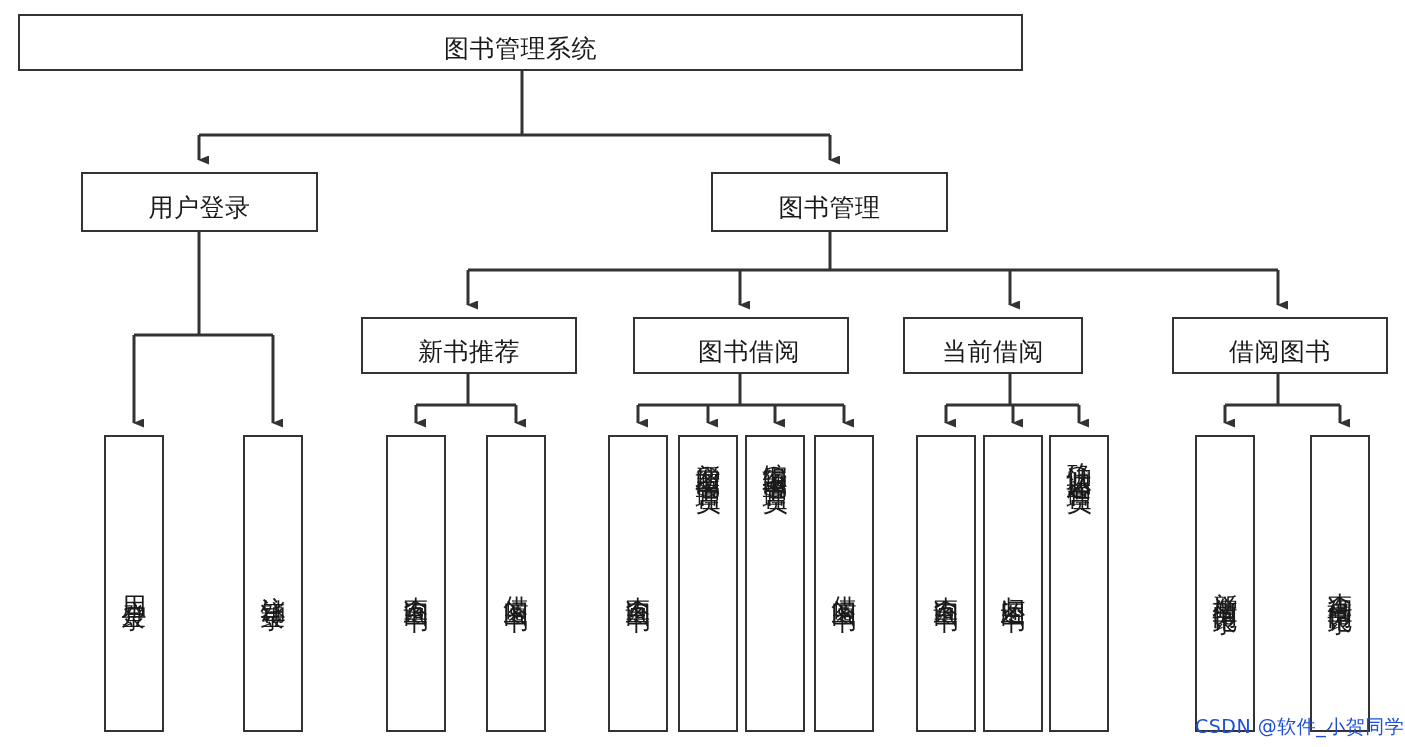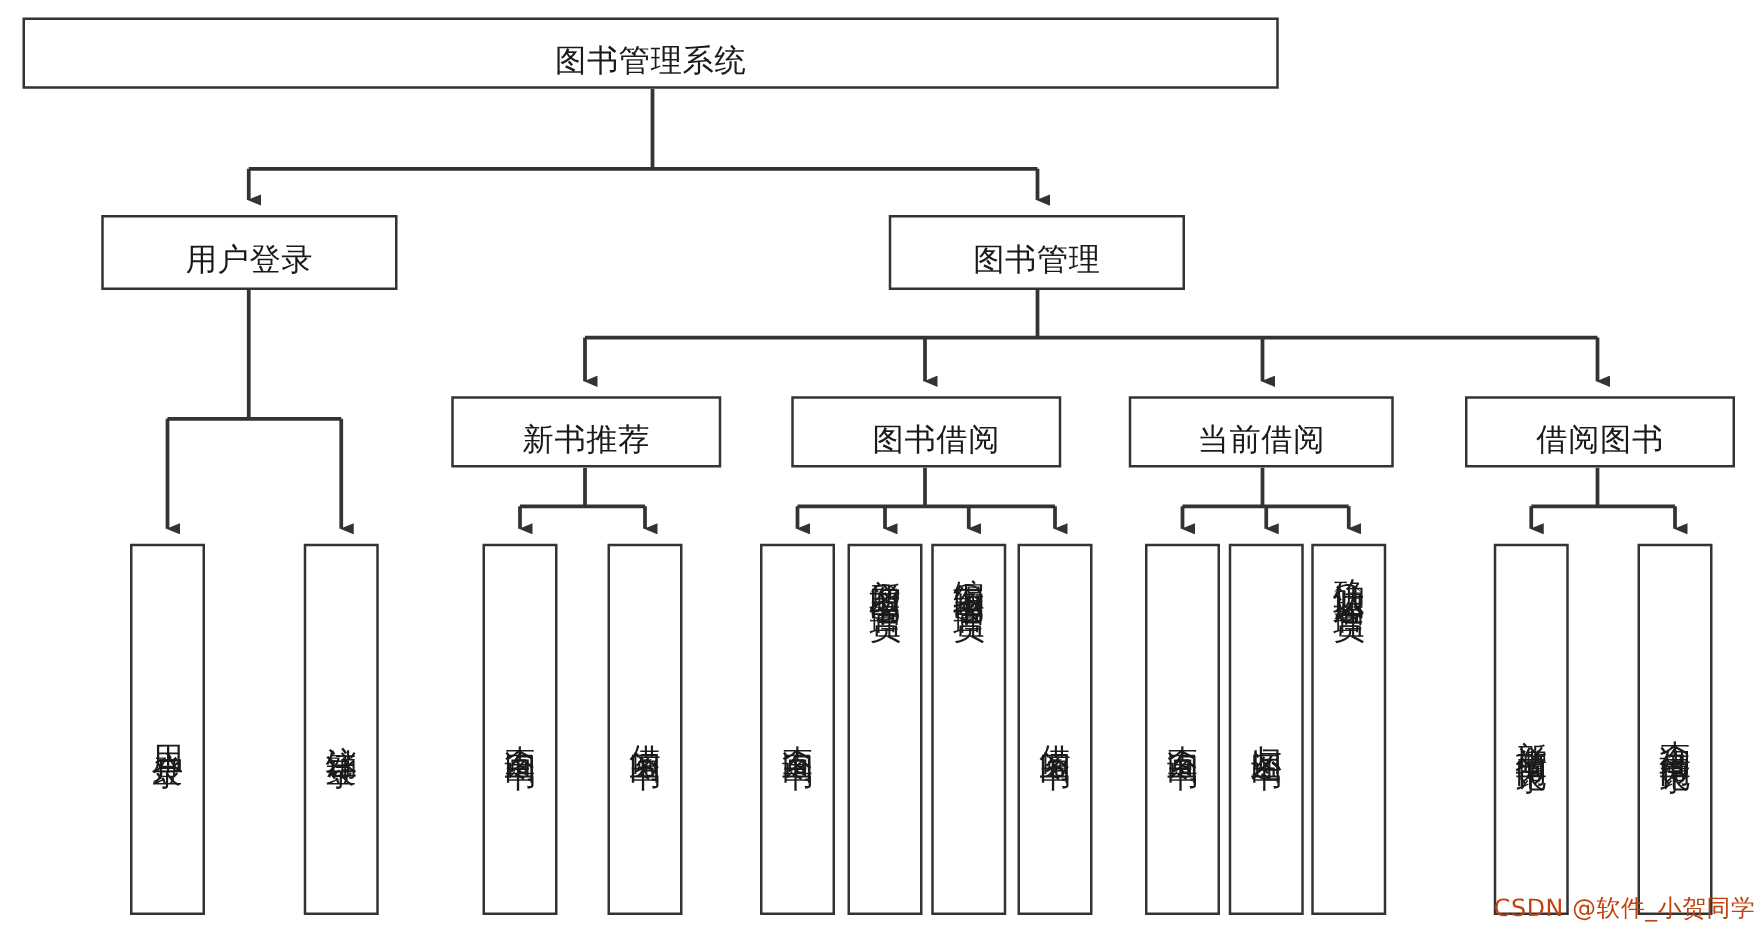--- a/index.html
+++ b/index.html
@@ -63,21 +63,21 @@
     letter-spacing: 4px;
     max-height: 100%;
     text-align: center;
   }
   .node.leaf.align-top .node-label {
     align-self: flex-start;
     margin-top: 6px;
   }
   .watermark {
     position: absolute;
-    color: #c2410c;
+    color: #1d4ed8;
     font-size: 19px;
     letter-spacing: 0.5px;
     white-space: nowrap;
     z-index: 5;
   }
 </style>
 </head>
 <body>
 
 <div id="canvas">
@@ -143,21 +143,21 @@
   <div class="node horiz" style="left:711px; top:172px; width:237px; height:60px;">
     <span class="node-label">图书管理</span>
   </div>
 
   <div class="node horiz" style="left:361px; top:317px; width:216px; height:57px;">
     <span class="node-label">新书推荐</span>
   </div>
   <div class="node horiz" style="left:633px; top:317px; width:216px; height:57px;padding-left:16px;">
     <span class="node-label">图书借阅</span>
   </div>
-  <div class="node horiz" style="left:903px; top:317px; width:212px; height:57px;">
+  <div class="node horiz" style="left:903px; top:317px; width:180px; height:57px;">
     <span class="node-label">当前借阅</span>
   </div>
   <div class="node horiz" style="left:1172px; top:317px; width:216px; height:57px;">
     <span class="node-label">借阅图书</span>
   </div>
 
   <div class="node leaf" style="left:104px; top:435px; width:60px; height:297px;">
     <span class="node-label">用户登录</span>
   </div>
   <div class="node leaf" style="left:243px; top:435px; width:60px; height:297px;">

